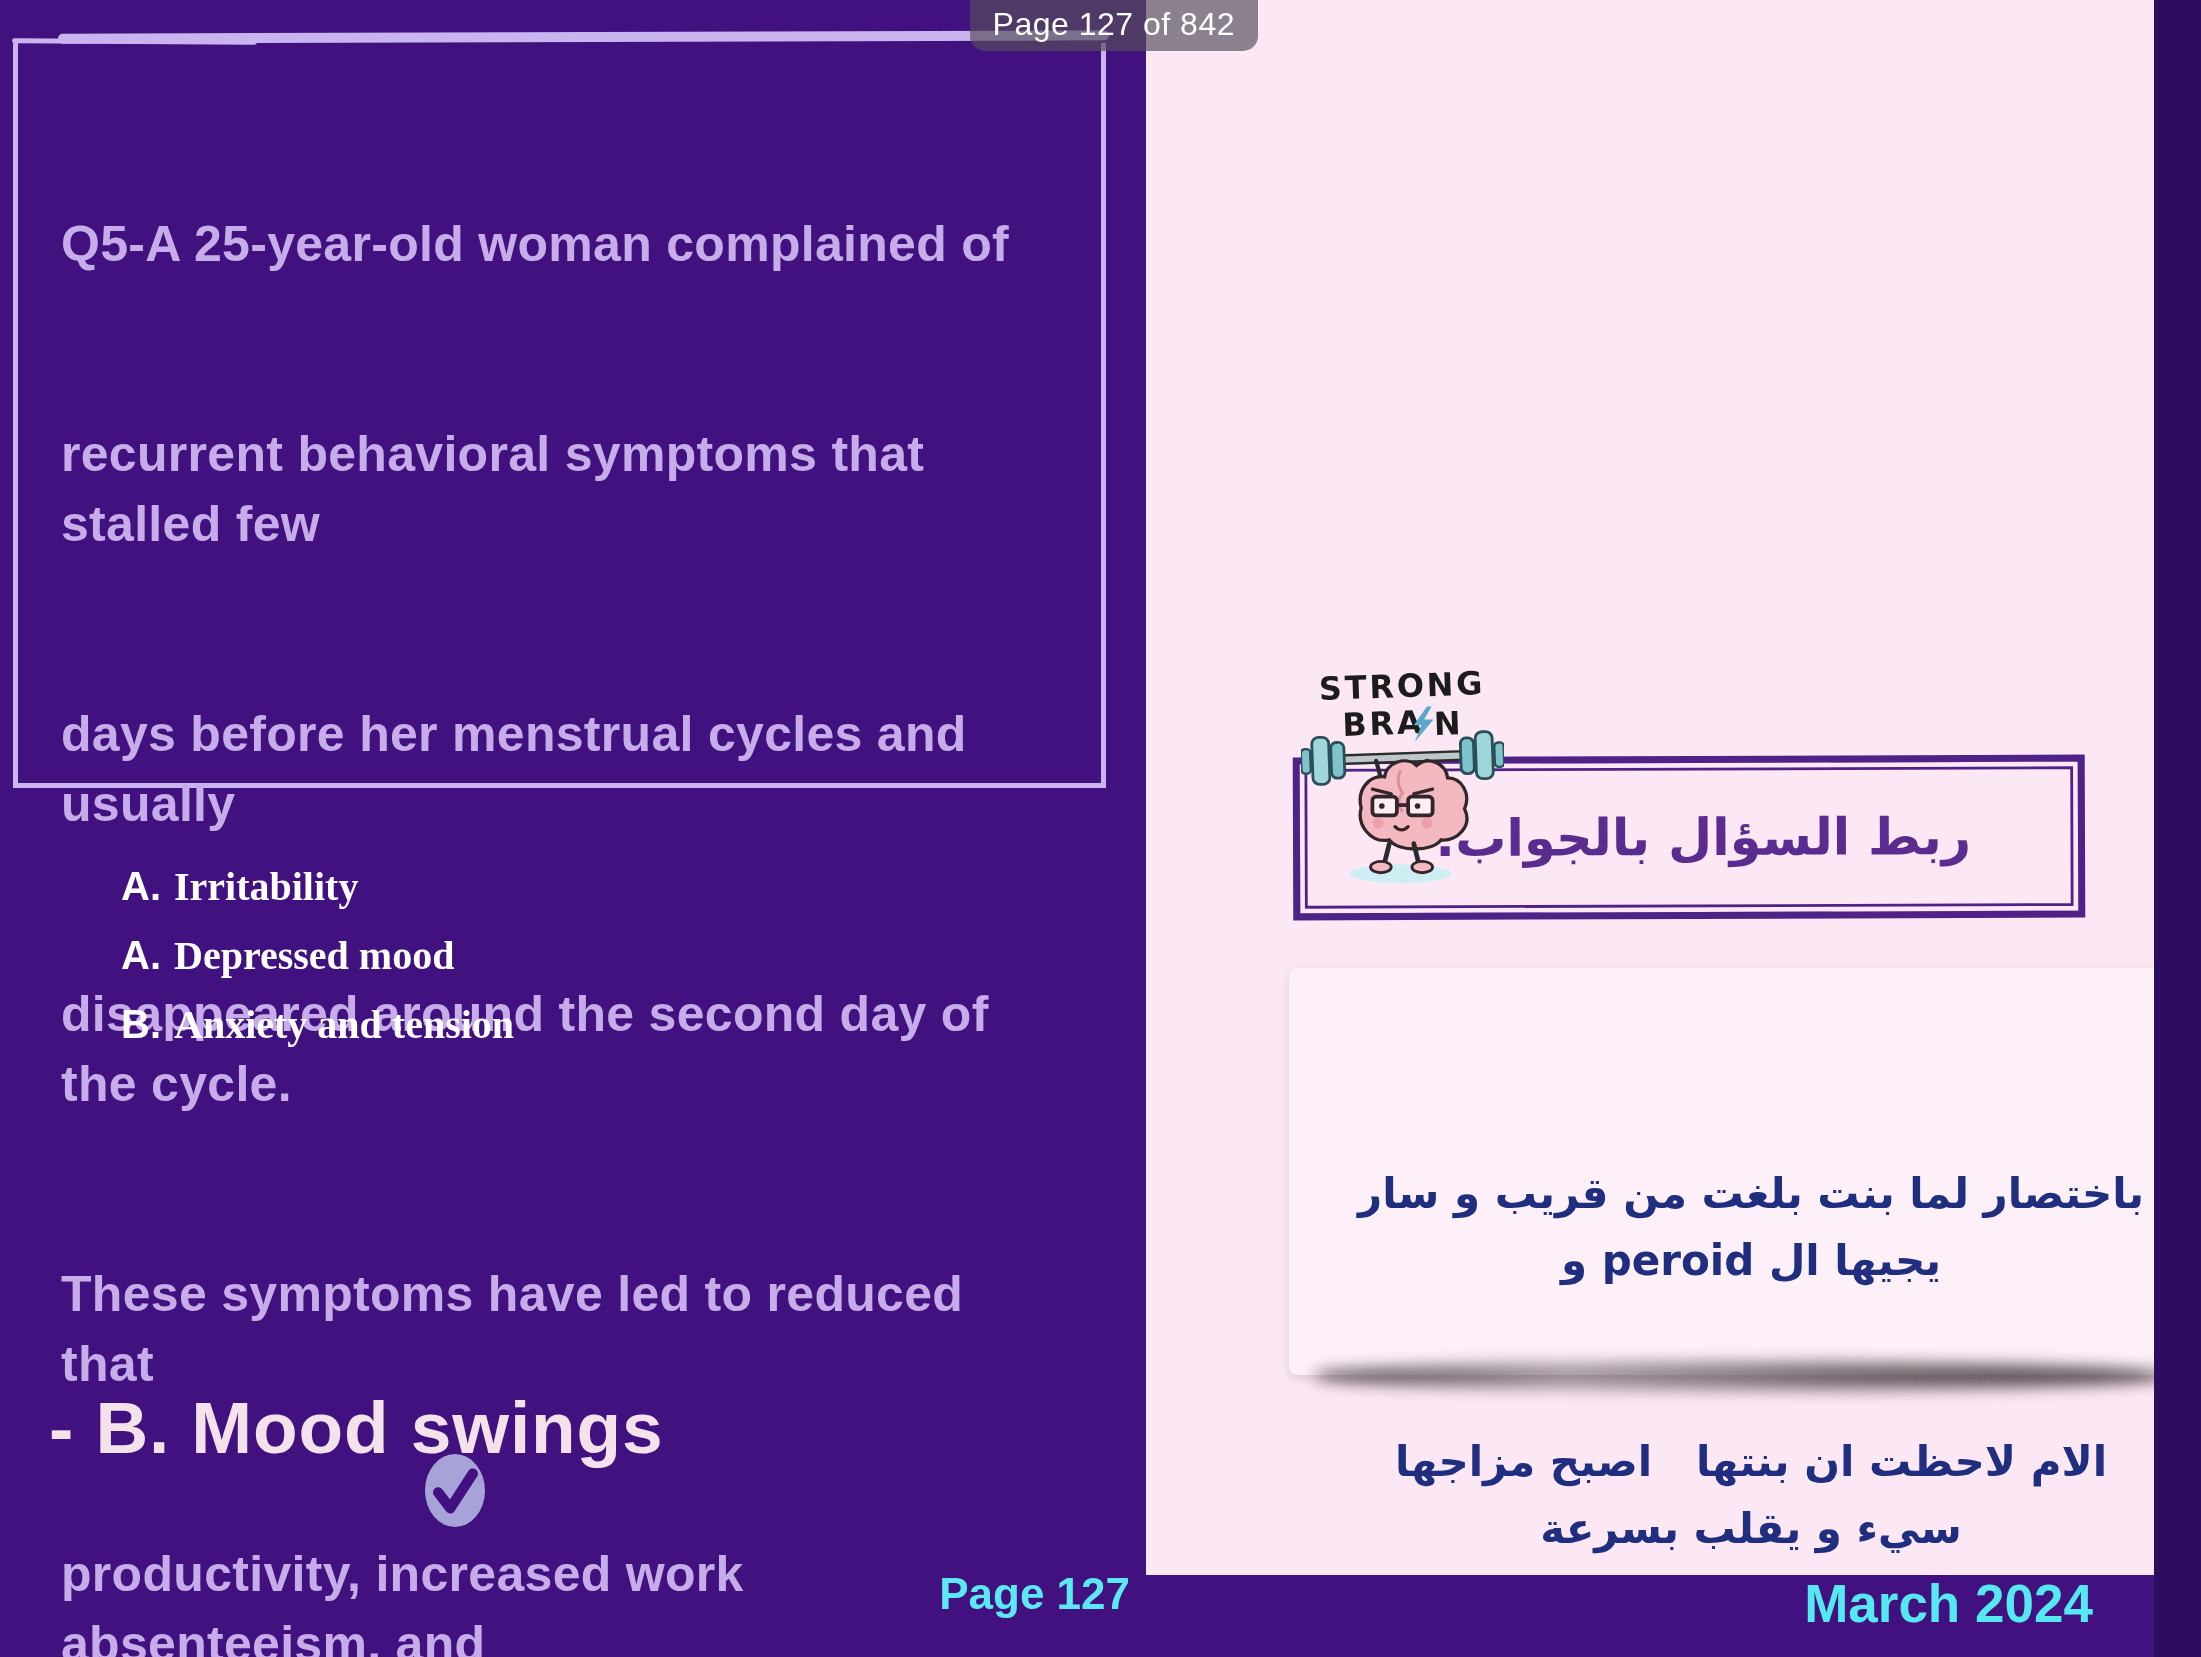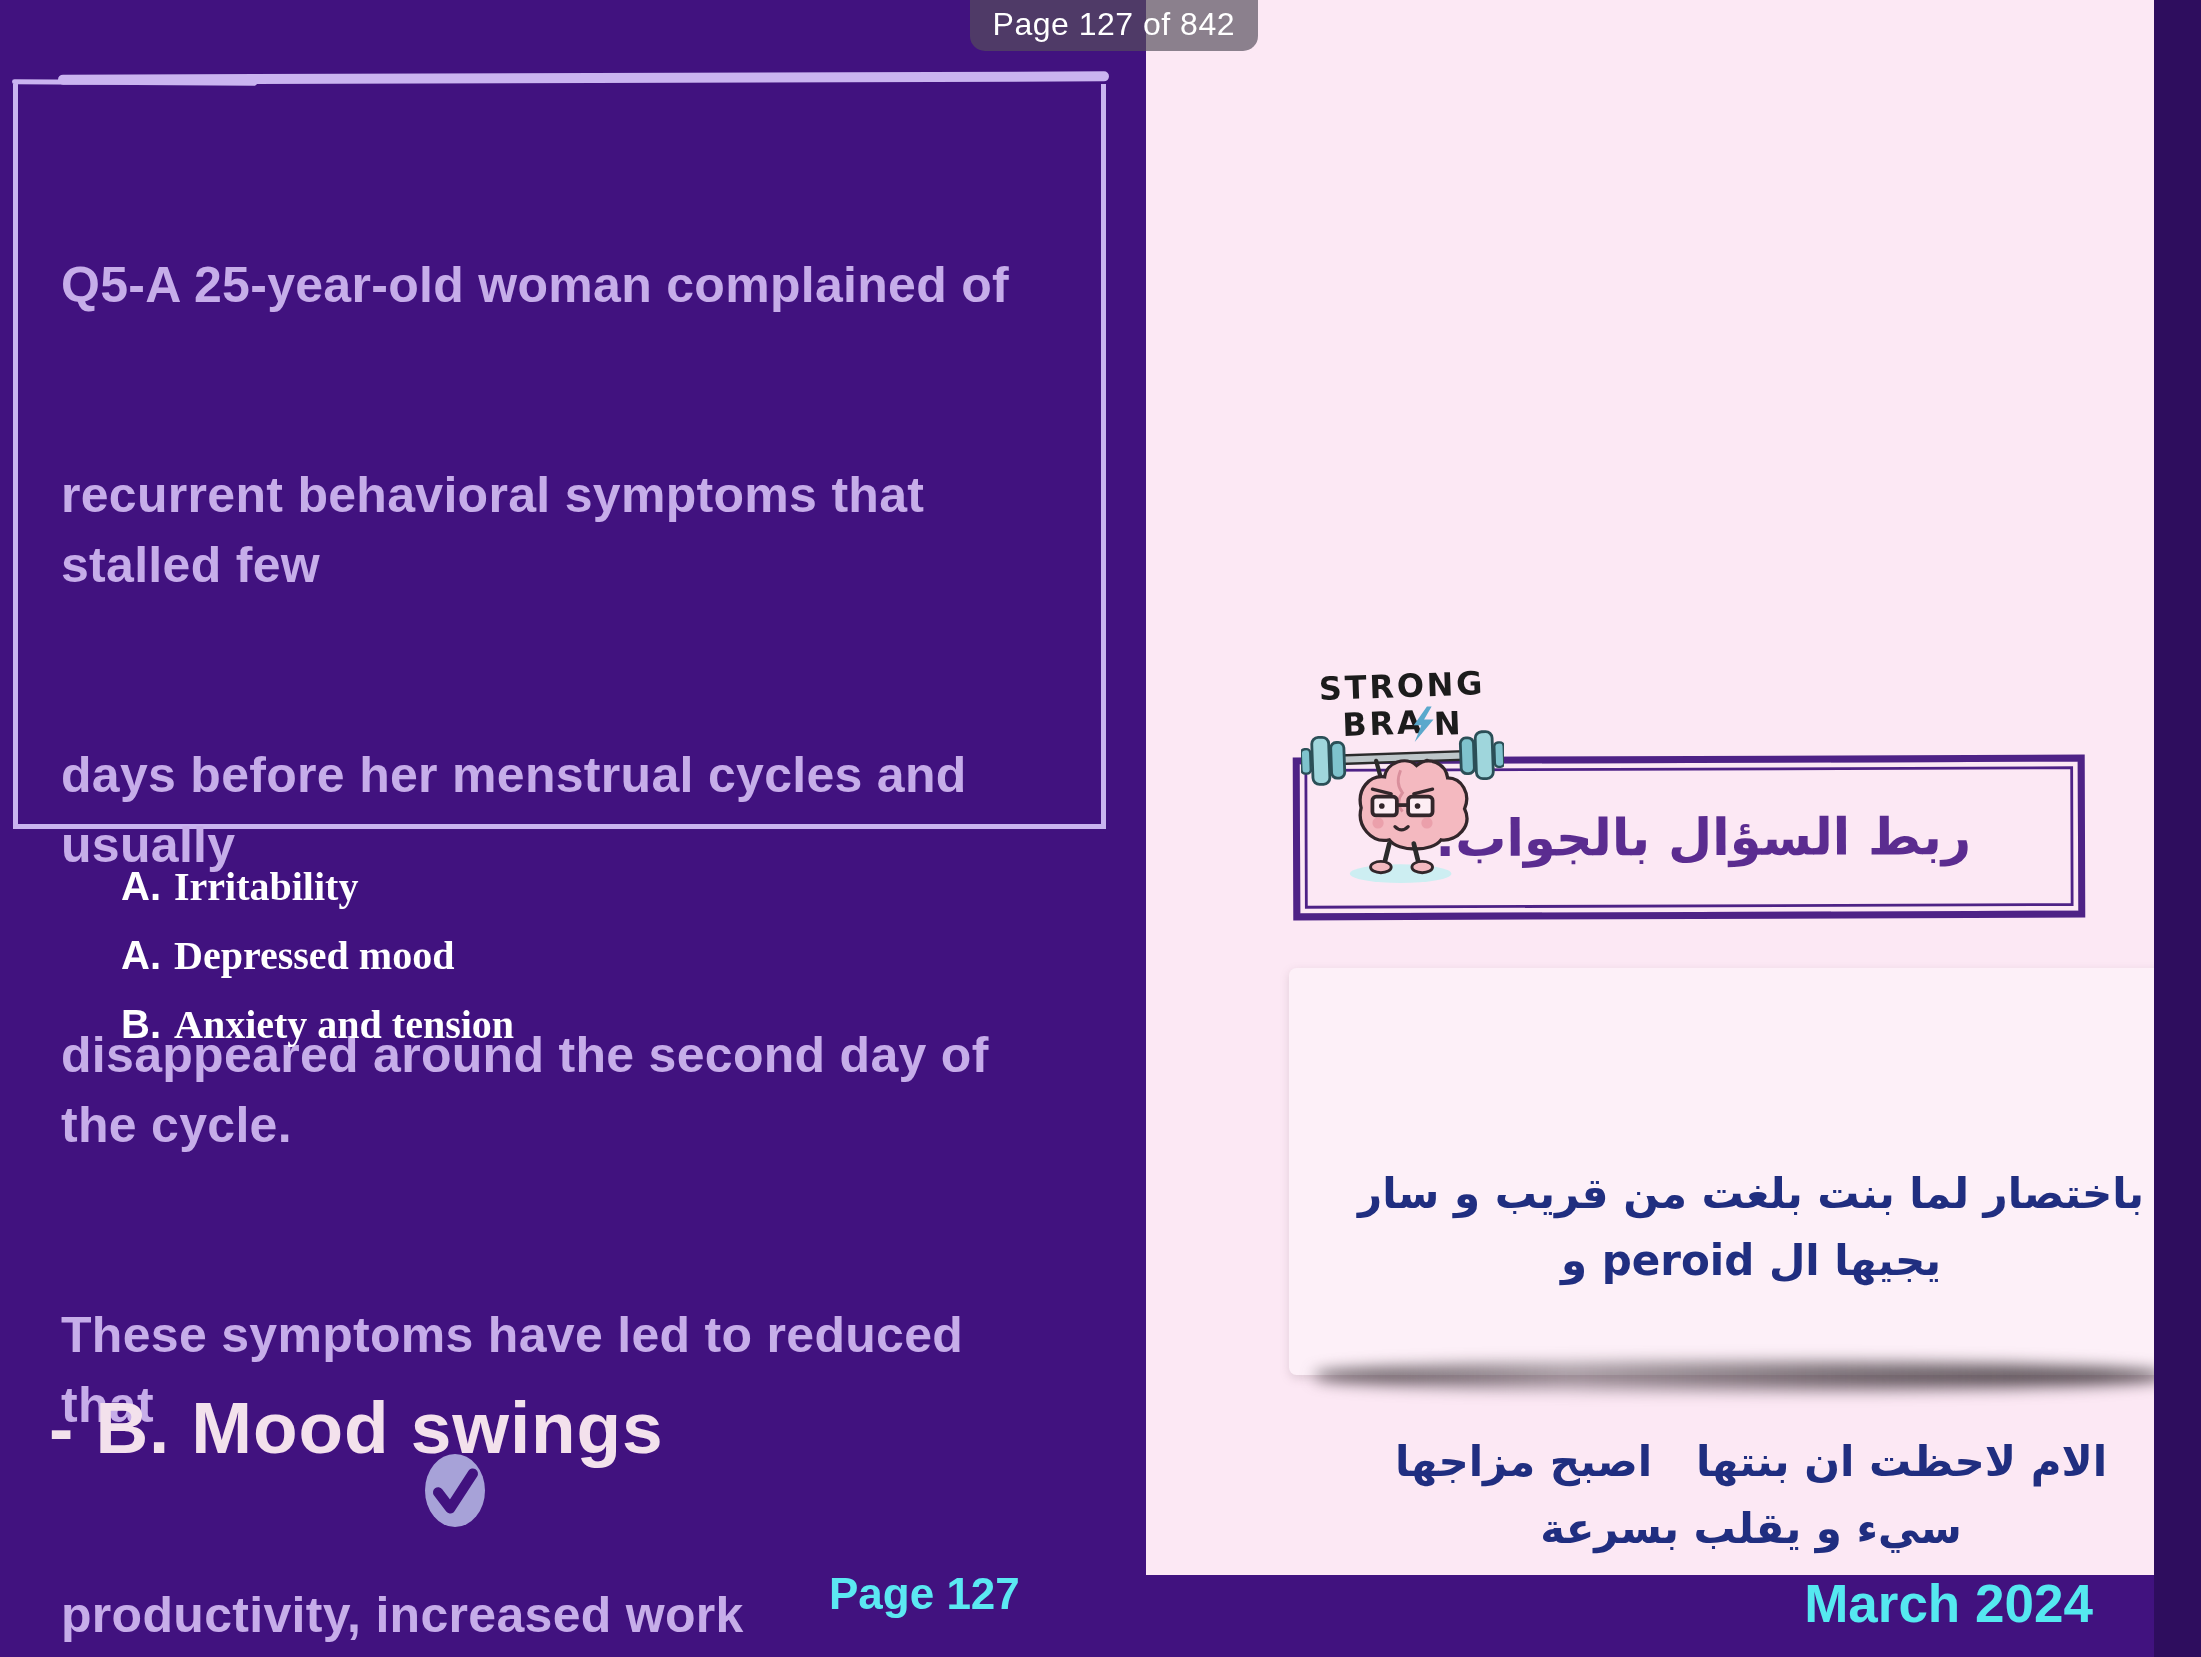--- a/index.html
+++ b/index.html
@@ -12,21 +12,21 @@
   
   .page-badge{
     position:absolute;left:970px;top:-15px;z-index:40;
     background:rgba(85,78,92,0.68);color:#ffffff;
     font-size:32px;font-weight:400;letter-spacing:0.5px;
     padding:21px 22.6px 7.5px 22.6px;border-radius:15px;
   }
   
   .qbox{
     position:absolute;left:13px;top:43px;width:1083px;height:740px;
-    border:5.6px solid #cab4f0;border-top:none;margin-top:41px;
+    border:5.6px solid #cab4f0;border-top:none;
   }
   .qbox .top-stroke{
     position:absolute;top:-11.3px;left:40px;width:1051px;height:10.4px;
     background:#cab4f0;border-radius:5.6px;transform:rotate(-0.18deg);
   }
   .qbox .top-stroke2{
     position:absolute;top:-3.8px;left:-5.6px;width:245px;height:4.7px;
     background:#cab4f0;border-radius:2.8px;transform:rotate(0.4deg);
   }
   .qtext{
@@ -43,21 +43,21 @@
   .option .opt-label{font-family:"Liberation Sans",sans-serif;font-weight:700;margin-right:13px;}
   .option .opt-text{font-family:"Liberation Serif",serif;font-weight:700;}
   
   .answer{
     position:absolute;left:49px;top:1386px;
     font-size:73px;font-weight:700;color:#f3e1ec;letter-spacing:0.9px;text-align:right;
   }
   .check-seal{position:absolute;left:424px;top:1453px;width:62px;height:75px;}
   
   .footer-page{
-    position:absolute;left:829px;top:1569px;width:301px;text-align:left;
+    position:absolute;left:829px;top:1569px;width:301px;text-align:right;
     color:#5be8f2;font-size:44px;font-weight:700;
   }
   .footer-date{
     position:absolute;left:1751px;top:1573px;width:395px;text-align:center;
     color:#55e8f0;font-size:53px;font-weight:700;
   }
   
   .header-box{
     position:absolute;left:1293px;top:756px;width:778px;height:149px;
     border:7.5px solid #4e2286;transform:rotate(-0.2deg);

